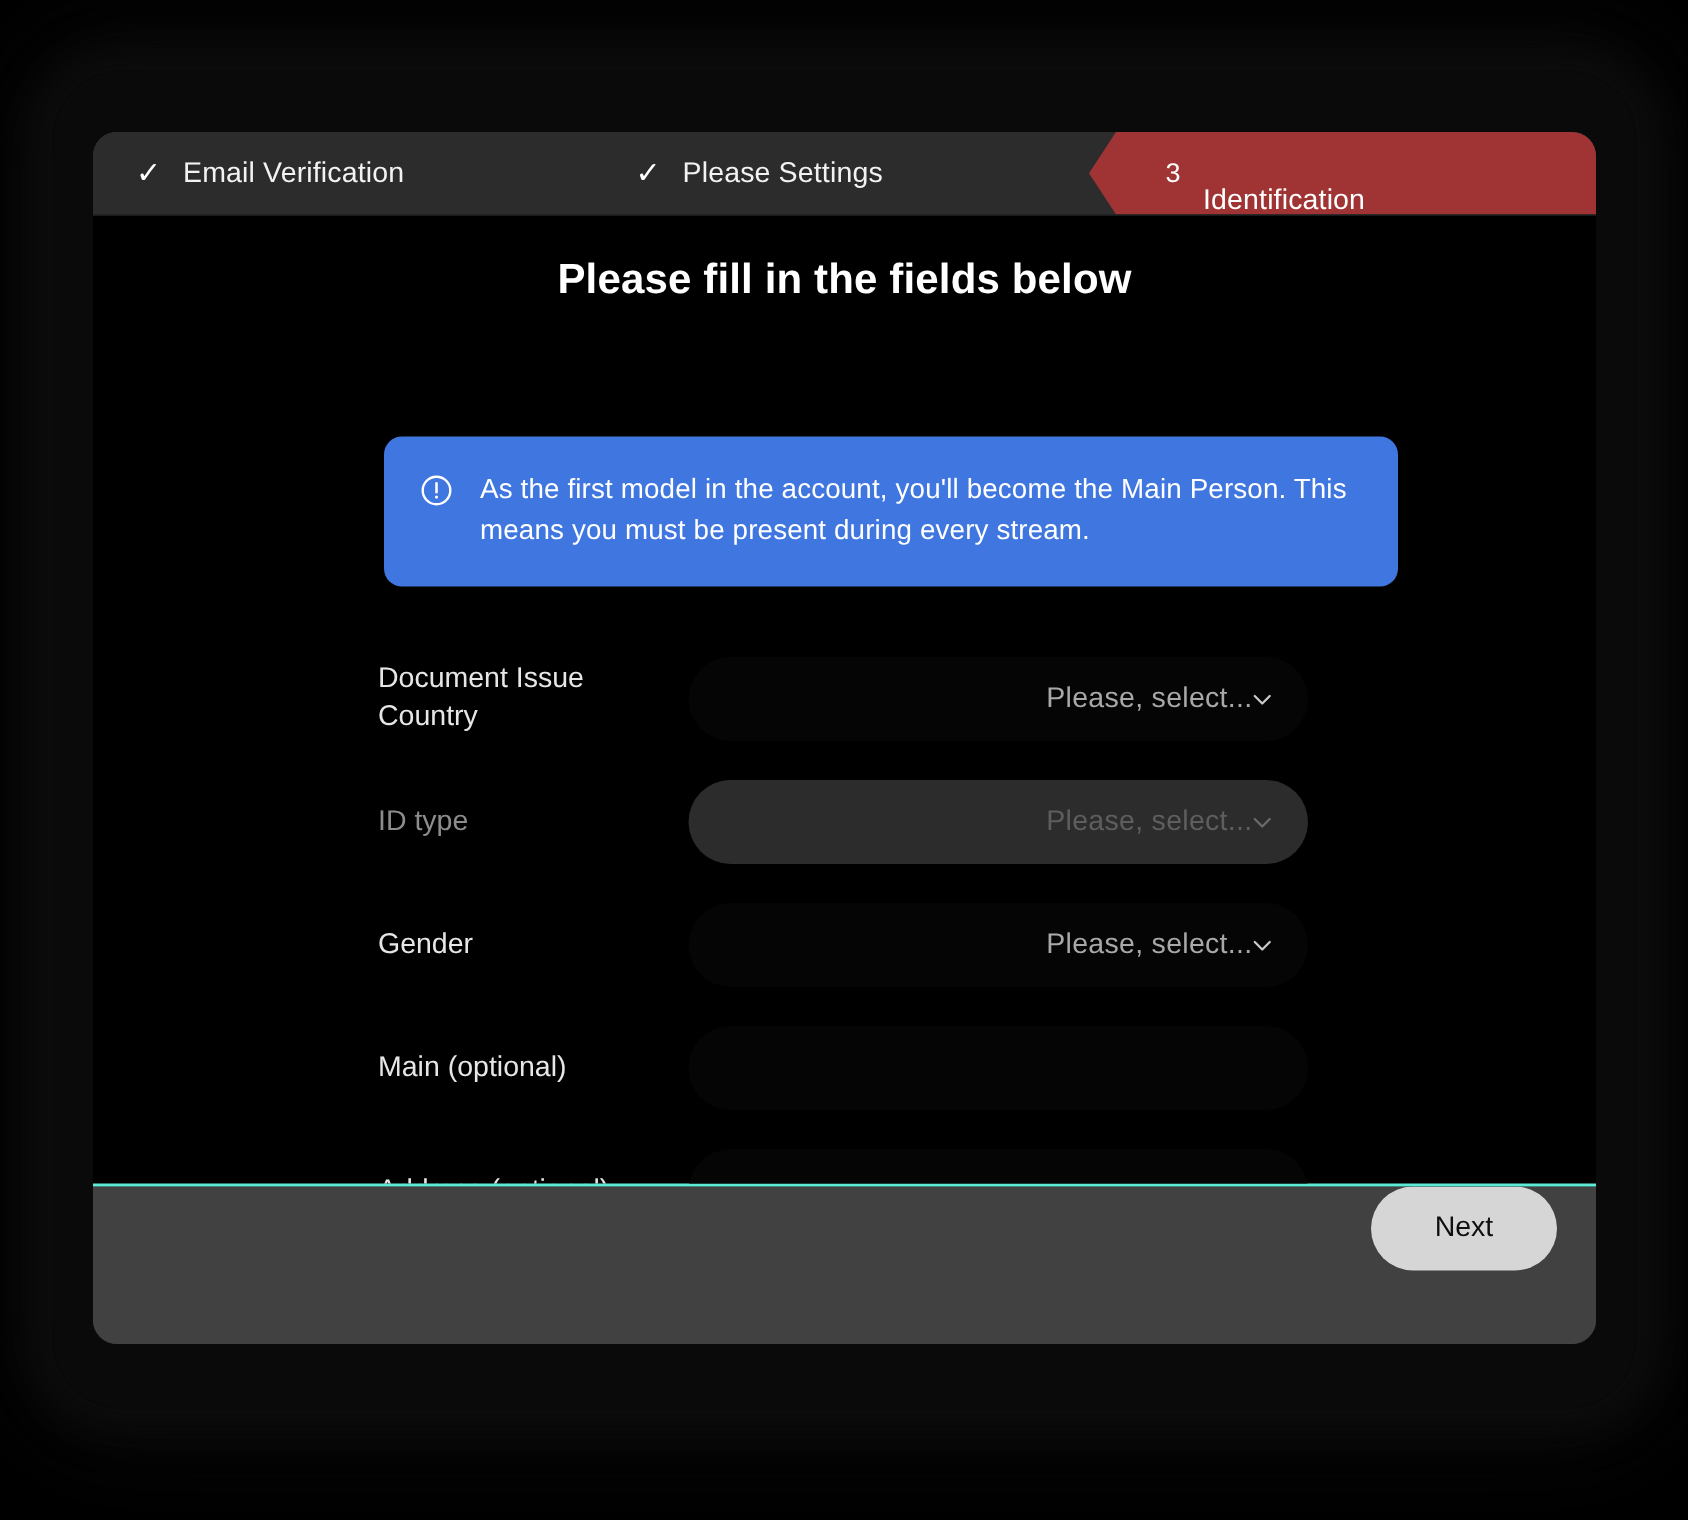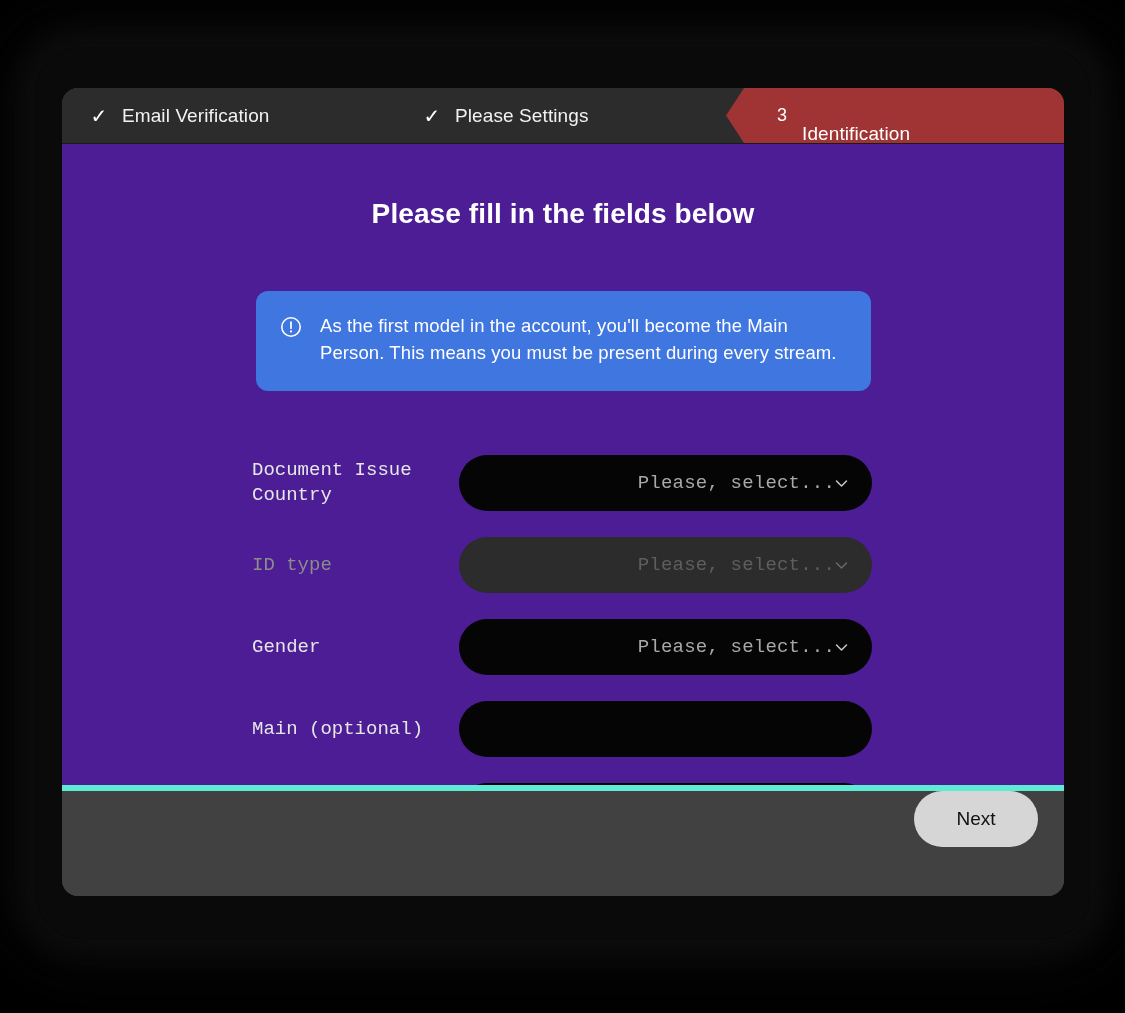--- a/index.html
+++ b/index.html
@@ -98,41 +98,40 @@
     color: #f2f2f2;
     font-size: 19px;
     letter-spacing: .1px;
     white-space: nowrap;
   }
   .tab-3 .tab-label { color: #ffffff; margin-top: 36px; }
 
   
   .content {
     flex: 1 1 auto;
-    background: #4c1d95;
-    padding-top: 28px;
+    background: #000000;
     overflow: hidden;
-    border-bottom: 6px solid #5eead4;
+    border-bottom: 2px solid #5eead4;
     position: relative;
   }
 
   .page-title {
     text-align: center;
     color: #ffffff;
     font-size: 28px;
     font-weight: bold;
     letter-spacing: .1px;
     margin: 26px 0 0 0;
   }
 
   .banner {
     position: absolute;
     left: 194px;
     top: 147px;
-    width: 615px;
+    width: 676px;
     background: #3f76e0;
     border-radius: 12px;
     padding: 22px 26px 24px 24px;
     display: flex;
     gap: 18px;
     align-items: flex-start;
   }
 
   .banner-icon {
     flex: 0 0 auto;
@@ -143,23 +142,22 @@
     color: #ffffff;
     font-size: 18.5px;
     line-height: 1.45;
     letter-spacing: .1px;
   }
 
   
   .form {
     position: absolute;
     left: 190px;
-    top: 298px;
+    top: 281px;
     width: 620px;
-    font-family: Liberation Mono, monospace;
   }
 
   .field {
     display: flex;
     align-items: center;
     height: 82px;
   }
 
   .field-label {
     width: 207px;

